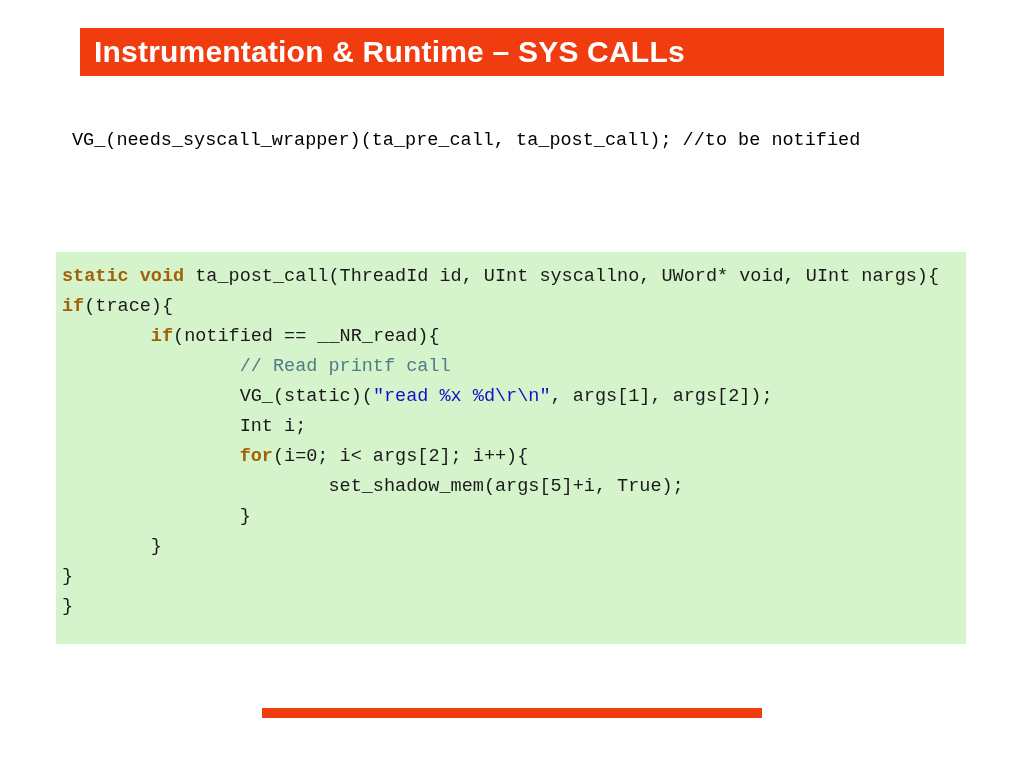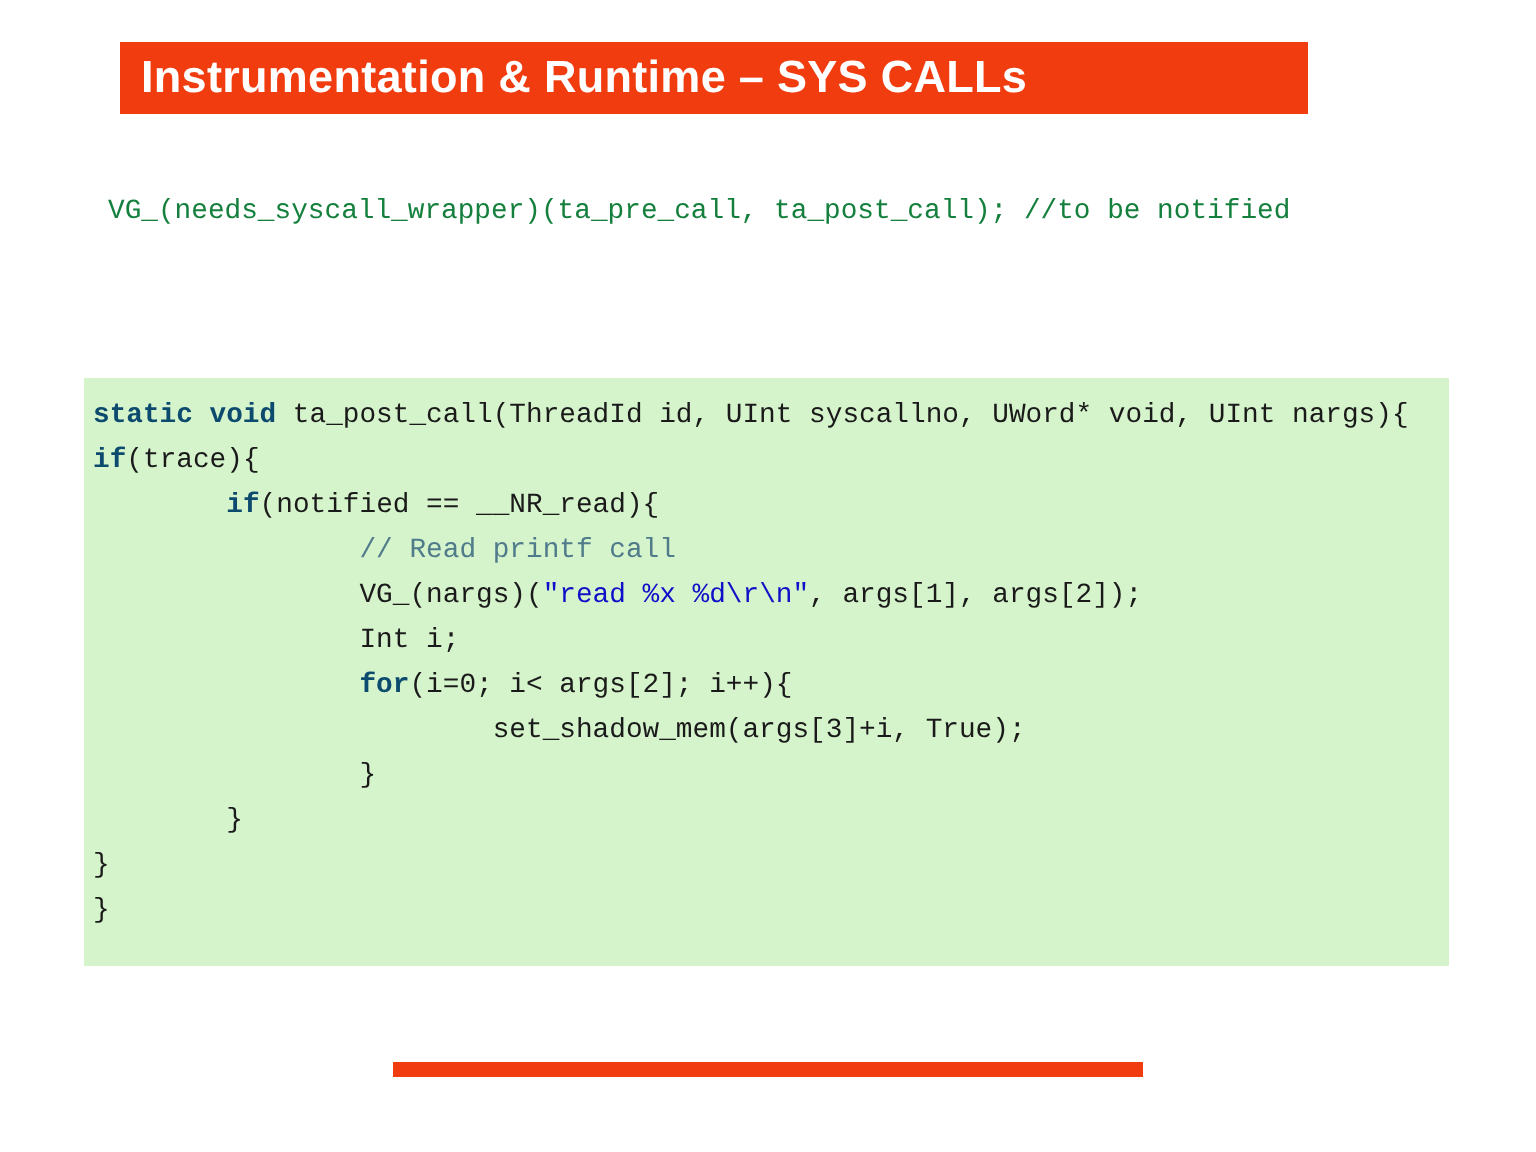--- a/index.html
+++ b/index.html
@@ -8,55 +8,55 @@
     height: 768px;
     background: #ffffff;
     font-family: Arial, Helvetica, sans-serif;
     position: relative;
     overflow: hidden;
   }
   .title-bar {
     position: absolute;
     left: 80px;
     top: 28px;
-    width: 792px;
+    width: 864px;
     height: 48px;
     background: #f03c0f;
     display: flex;
     align-items: center;
     padding-left: 14px;
   }
   .title-text {
     color: #ffffff;
     font-size: 30px;
     font-weight: bold;
     letter-spacing: 0.2px;
   }
   .register-line {
     position: absolute;
     left: 72px;
     top: 130px;
     font-family: Consolas, "Courier New", monospace;
     font-size: 18.5px;
-    color: #15803d;
+    color: #000000;
   }
   .code-block {
     position: absolute;
     left: 56px;
     top: 252px;
     width: 910px;
     background: #d6f4cc;
     padding: 10px 6px 22px 6px;
     font-family: Consolas, "Courier New", monospace;
     font-size: 18.5px;
     line-height: 30px;
     color: #1a1a1a;
     white-space: pre;
   }
-  .kw-dark   { color: #0c4a6e; font-weight: bold; }
+  .kw-dark   { color: #a16207; font-weight: bold; }
   .comment   { color: #4f7b8a; }
   .string    { color: #1010c8; }
   .footer-rule {
     position: absolute;
     left: 262px;
     top: 708px;
     width: 500px;
     height: 10px;
     background: #f03c0f;
   }
@@ -67,23 +67,23 @@
 <div class="title-bar">
   <span class="title-text">Instrumentation &amp; Runtime – SYS CALLs</span>
 </div>
 
 <div class="register-line">VG_(needs_syscall_wrapper)(ta_pre_call, ta_post_call); //to be notified</div>
 
 <div class="code-block"><span class="kw-dark">static void</span><span> ta_post_call(ThreadId id, UInt syscallno, UWord* void, UInt nargs){</span>
 <span class="kw-dark">if</span><span>(trace){</span>
         <span class="kw-dark">if</span><span>(notified == __NR_read){</span>
                 <span class="comment">// Read printf call</span>
-                <span>VG_(nargs)(</span><span class="string">"read %x %d\r\n"</span><span>, args[1], args[2]);</span>
+                <span>VG_(static)(</span><span class="string">"read %x %d\r\n"</span><span>, args[1], args[2]);</span>
                 <span>Int i;</span>
                 <span class="kw-dark">for</span><span>(i=0; i&lt; args[2]; i++){</span>
-                        <span>set_shadow_mem(args[3]+i, True);</span>
+                        <span>set_shadow_mem(args[5]+i, True);</span>
                 <span>}</span>
         <span>}</span>
 <span>}</span>
 <span>}</span>
 </div>
 
 <div class="footer-rule"></div>
 
 </body></html>

